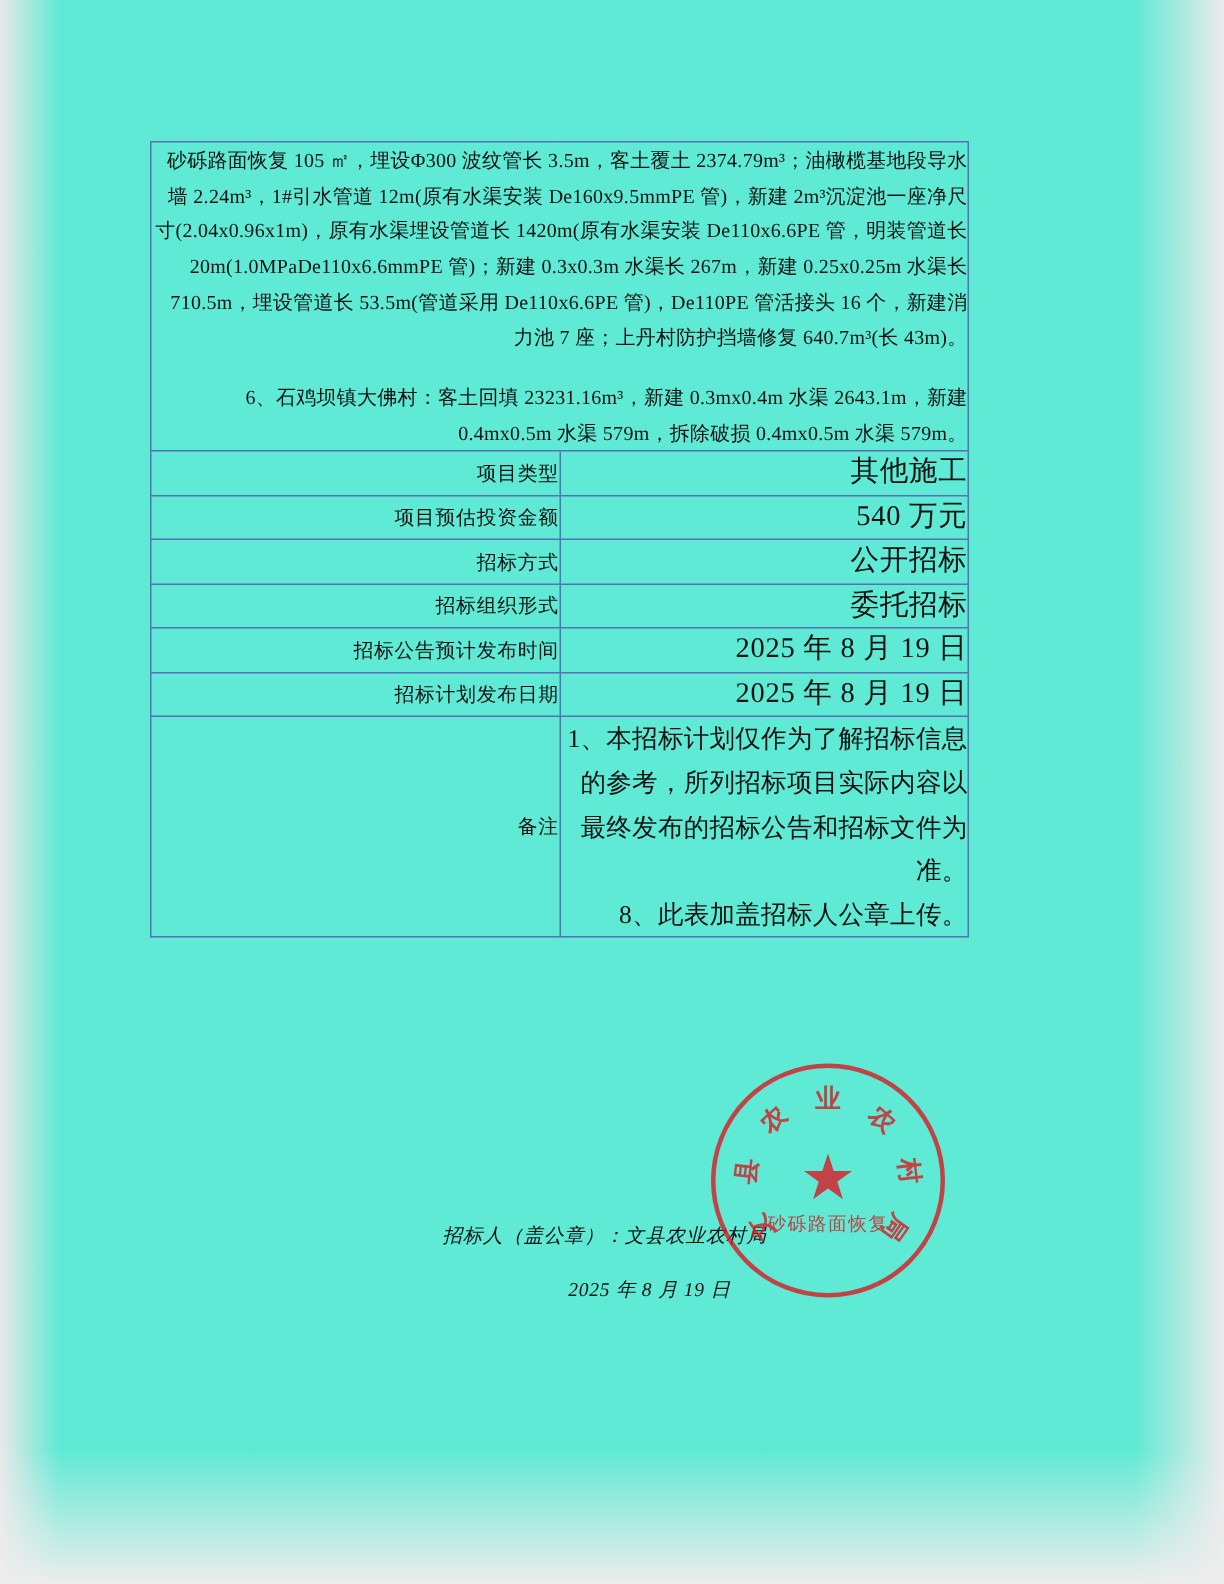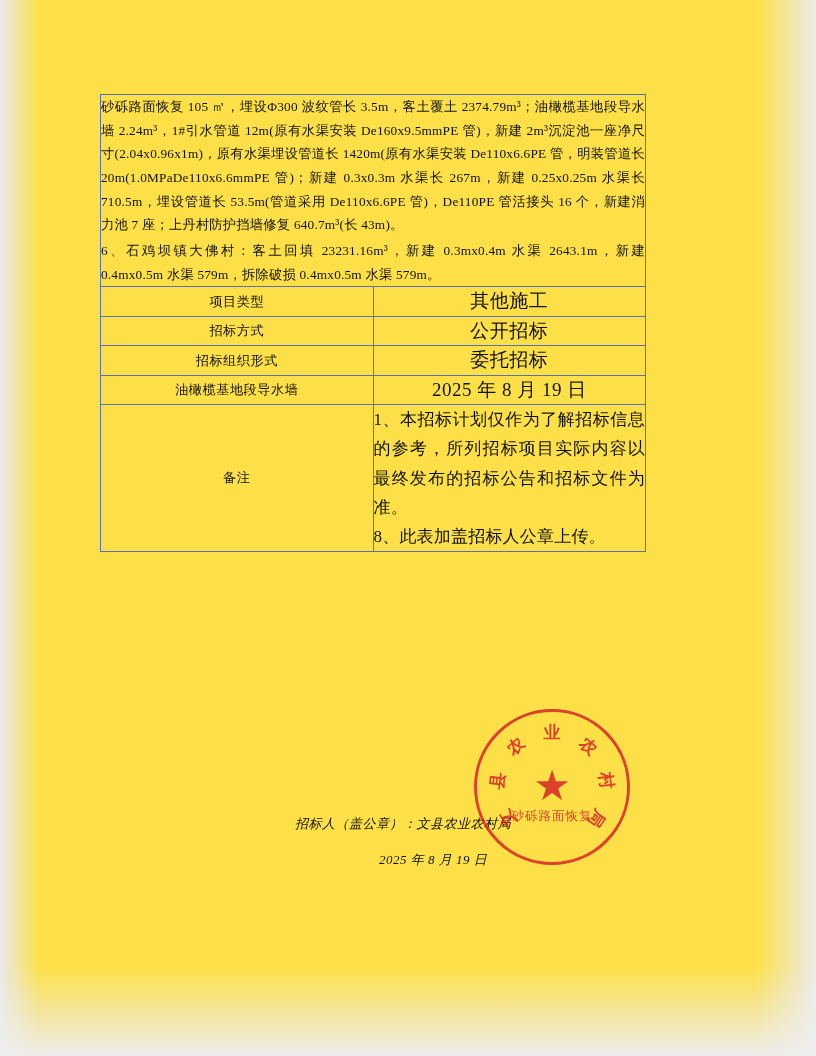--- a/index.html
+++ b/index.html
@@ -13,21 +13,21 @@
     font-family: "Liberation Serif", "DejaVu Serif", serif;
     position: relative;
     overflow: hidden;
   }
   .page {
     position: absolute;
     left: 0;
     top: 0;
     width: 816px;
     height: 1056px;
-    background: #fde047;
+    background: #5eead4;
   }
   
   .scan-shade-left {
     position: absolute;
     left: 0; top: 0;
     width: 40px; height: 1056px;
     background: linear-gradient(to right, #e9e9e9, rgba(255,255,255,0));
     pointer-events: none;
   }
   .scan-shade-right {
@@ -51,20 +51,21 @@
     top: 94px;
     width: 546px;
     border-collapse: collapse;
     table-layout: fixed;
   }
   table.doc-table td {
     border: 1px solid #5a6fb5;
     padding: 0;
     vertical-align: middle;
     color: #111111;
+    text-align: right;
   }
   td.label-cell {
     width: 175px;
     text-align: center;
     font-size: 13.2px;
     line-height: 1.5;
     padding: 13px 6px;
     letter-spacing: 0.5px;
   }
   td.value-cell {
@@ -82,21 +83,21 @@
     letter-spacing: 0.2px;
   }
   td.remark-body {
     padding: 12px 12px 12px 14px;
     font-size: 17px;
     line-height: 1.72;
     text-align: justify;
     letter-spacing: 0.2px;
   }
   .desc-para { margin: 0; }
-  .desc-para + .desc-para { margin-top: 2px; }
+  .desc-para + .desc-para { margin-top: 16px; }
 
   .signature-block {
     position: absolute;
     left: 100px;
     top: 815px;
     width: 546px;
     font-size: 13px;
     color: #111;
     font-style: italic;
   }
@@ -185,36 +186,44 @@
           <p class="desc-para">砂砾路面恢复 105 ㎡，埋设Φ300 波纹管长 3.5m，客土覆土 2374.79m³；油橄榄基地段导水墙 2.24m³，1#引水管道 12m(原有水渠安装 De160x9.5mmPE 管)，新建 2m³沉淀池一座净尺寸(2.04x0.96x1m)，原有水渠埋设管道长 1420m(原有水渠安装 De110x6.6PE 管，明装管道长 20m(1.0MPaDe110x6.6mmPE 管)；新建 0.3x0.3m 水渠长 267m，新建 0.25x0.25m 水渠长 710.5m，埋设管道长 53.5m(管道采用 De110x6.6PE 管)，De110PE 管活接头 16 个，新建消力池 7 座；上丹村防护挡墙修复 640.7m³(长 43m)。</p>
           <p class="desc-para">6、石鸡坝镇大佛村：客土回填 23231.16m³，新建 0.3mx0.4m 水渠 2643.1m，新建 0.4mx0.5m 水渠 579m，拆除破损 0.4mx0.5m 水渠 579m。</p>
         </td>
       </tr>
 
       <tr>
         <td class="label-cell">项目类型</td>
         <td class="value-cell">其他施工</td>
       </tr>
 
+      <tr>
+        <td class="label-cell">项目预估投资金额</td>
+        <td class="value-cell">540 万元</td>
+      </tr>
 
       <tr>
         <td class="label-cell">招标方式</td>
         <td class="value-cell">公开招标</td>
       </tr>
 
       <tr>
         <td class="label-cell">招标组织形式</td>
         <td class="value-cell">委托招标</td>
       </tr>
 
       <tr>
-        <td class="label-cell">油橄榄基地段导水墙</td>
+        <td class="label-cell">招标公告预计发布时间</td>
         <td class="value-cell">2025 年 8 月 19 日</td>
       </tr>
 
+      <tr>
+        <td class="label-cell">招标计划发布日期</td>
+        <td class="value-cell">2025 年 8 月 19 日</td>
+      </tr>
 
       <tr>
         <td class="label-cell">备注</td>
         <td class="remark-body">
           <div>1、本招标计划仅作为了解招标信息的参考，所列招标项目实际内容以最终发布的招标公告和招标文件为准。</div>
           <div>8、此表加盖招标人公章上传。</div>
         </td>
       </tr>
     </tbody>
   </table>

